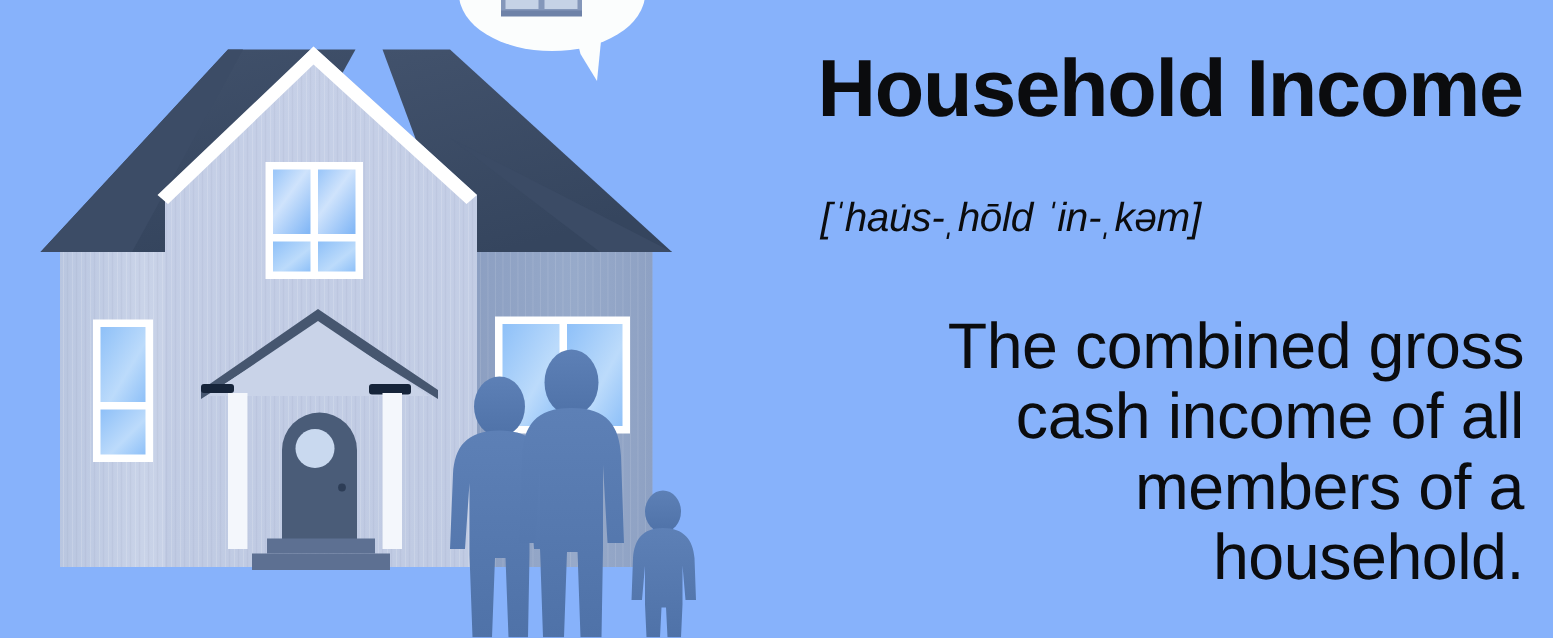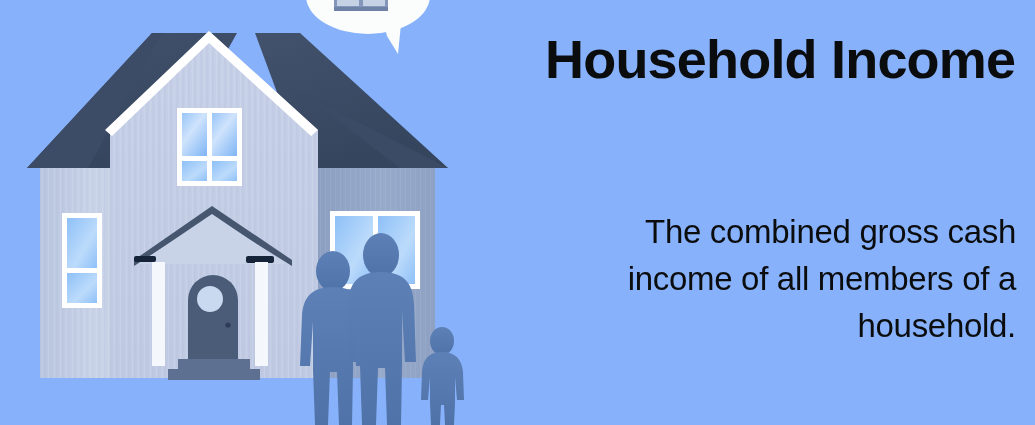--- a/index.html
+++ b/index.html
@@ -49,21 +49,21 @@
     font-style: italic;
     color: #0b0c0e;
     white-space: nowrap;
     letter-spacing: -0.2px;
   }
   .term-def {
     position: absolute;
     left: 1px;
     top: 208px;
     width: 470px;
-    font-size: 33px;
+    font-size: 43px;
     color: #0b0c0e;
     line-height: 47px;
     letter-spacing: -0.3px;
   }
 </style>
 </head>
 <body>
 
 <div id="stage">
 
@@ -234,17 +234,18 @@
                    L 455 377 L 457 400 L 464 400 L 463 372
                    C 462 360 456 352 442 352 Z" fill="url(#figGrad)"></path>
         </g>
       </g>
     </svg>
   </div>
 
   <div id="textpanel">
     <div class="term-title">Household Income</div>
 
+    <div class="term-pron">[ˈhau̇s-ˌhōld ˈin-ˌkəm]</div>
 
     <div class="term-def">The combined gross cash income of all members of a household.</div>
   </div>
 
 </div>
 
 </body></html>

